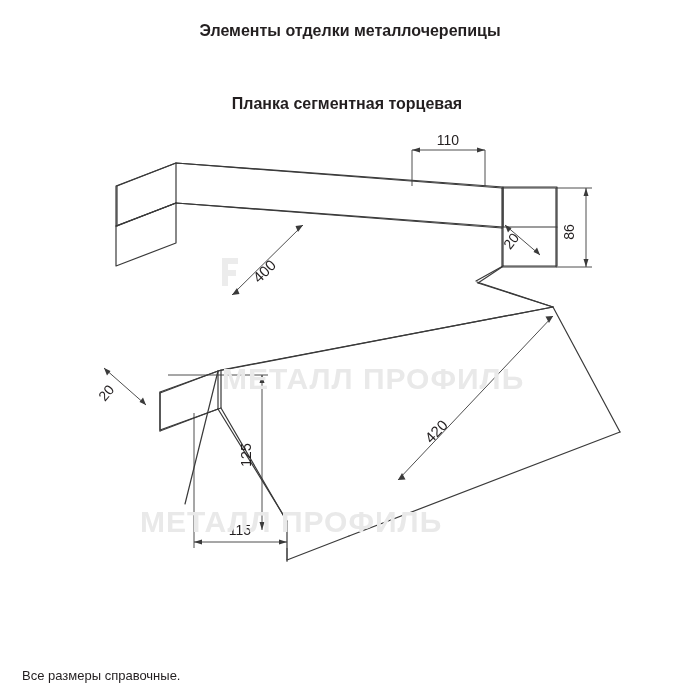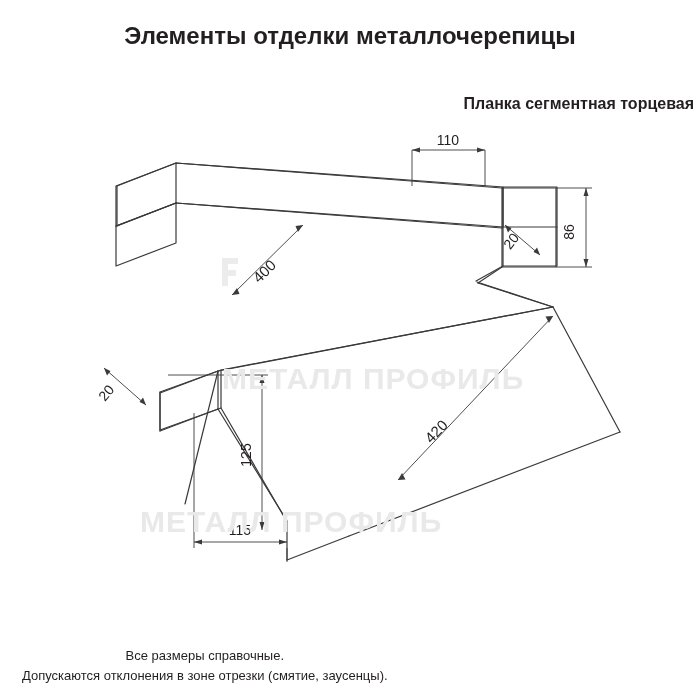--- a/index.html
+++ b/index.html
@@ -19,31 +19,31 @@
     position: relative;
     width: 700px;
     height: 700px;
   }
   .main-title {
     position: absolute;
     top: 22px;
     left: 0;
     width: 700px;
     text-align: center;
-    font-size: 24px;
+    font-size: 16px;
     font-weight: bold;
     letter-spacing: 0px;
     color: #231f20;
   }
   .sub-title {
     position: absolute;
     top: 92px;
     left: 0;
     width: 694px;
-    text-align: right;
+    text-align: center;
     font-size: 16px;
     font-weight: bold;
     line-height: 23px;
     color: #231f20;
   }
   .drawing {
     position: absolute;
     top: 130px;
     left: 0;
     width: 656px;
@@ -246,16 +246,15 @@
       <text x="440" y="305" text-anchor="middle" font-family="Liberation Sans, sans-serif" font-size="15" fill="#231f20" transform="rotate(-46 440 305)">420</text>
 
     </svg>
 
     <div class="wm wm1">МЕТАЛЛ ПРОФИЛЬ</div>
     <div class="wm wm2">МЕТАЛЛ ПРОФИЛЬ</div>
   </div>
 
   <div class="footnotes">
     <div>Все размеры справочные.</div>
-    <div>Допускаются отклонения в зоне отрезки (смятие, заусенцы).</div>
   </div>
 
 </div>
 
 </body></html>

